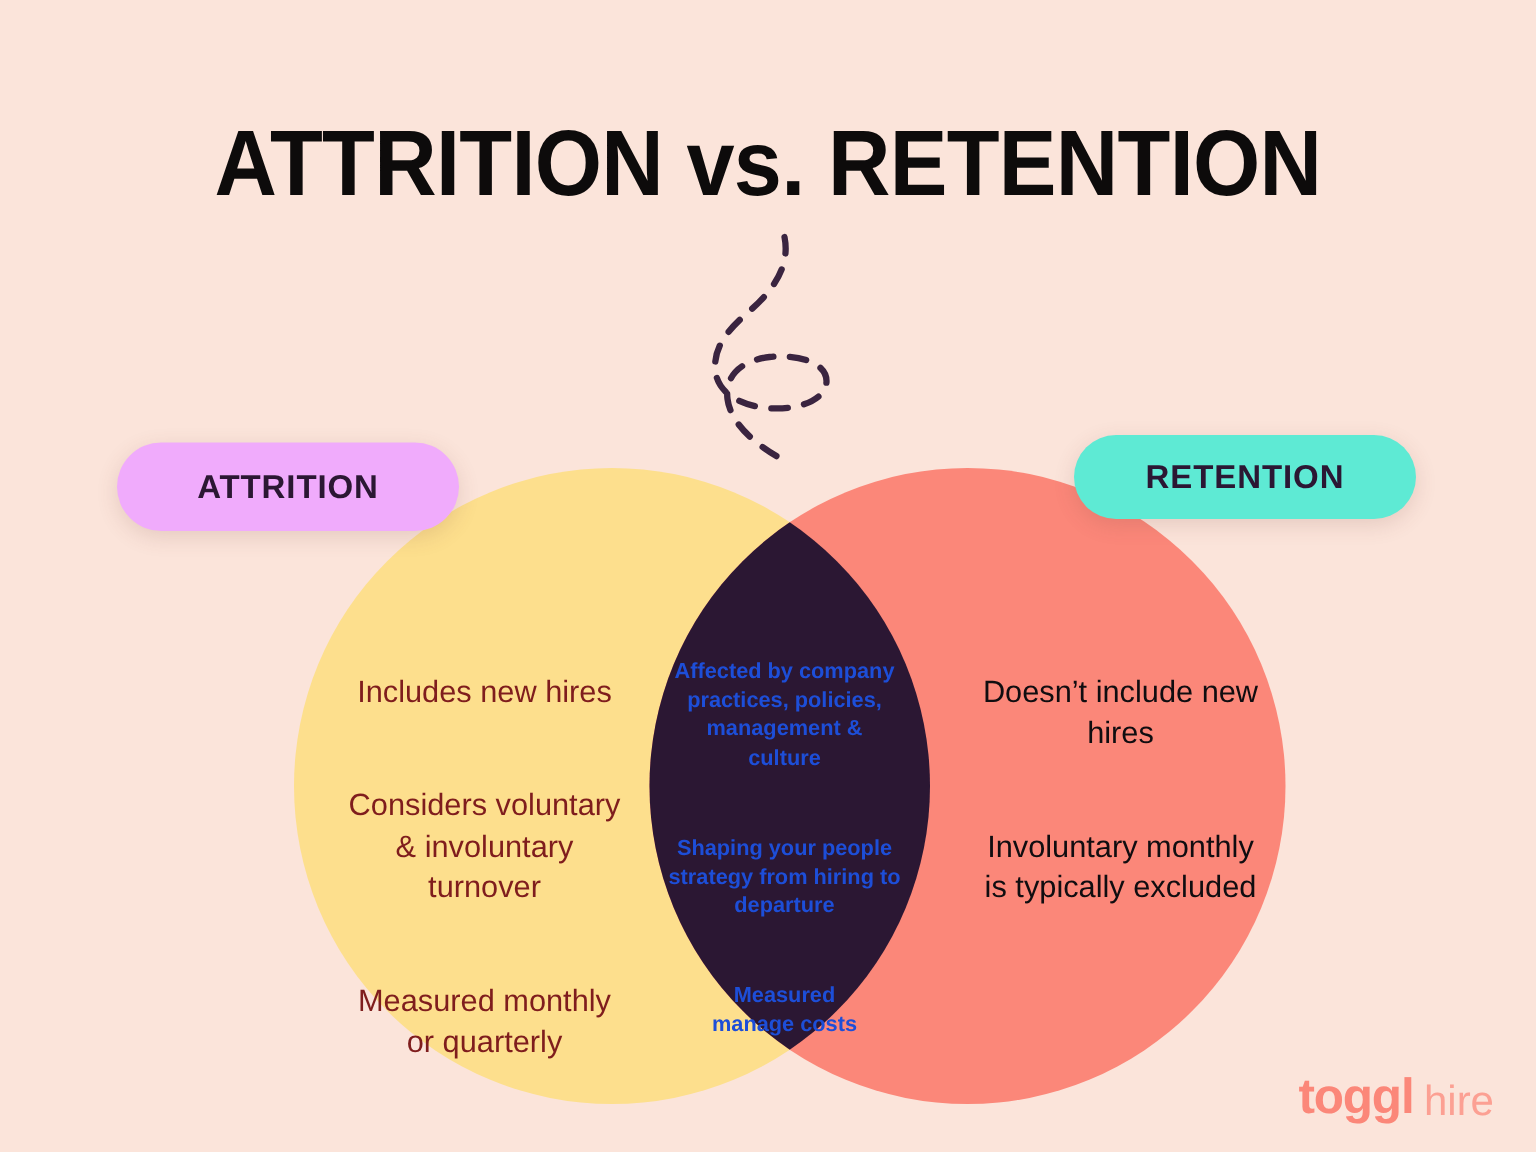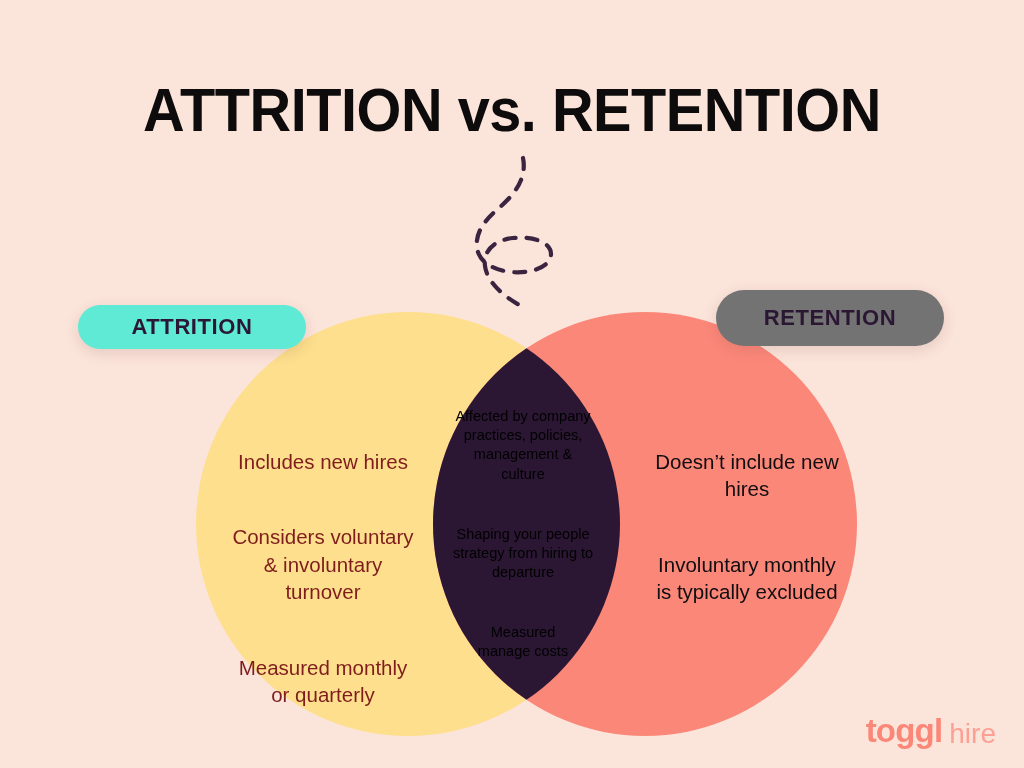--- a/index.html
+++ b/index.html
@@ -66,25 +66,26 @@
   #left-text {
     left: 212px;
     top: 420px;
     width: 222px;
     font-size: 20.5px;
     line-height: 1.35;
     color: #7f1d1d;
   }
   #center-text {
     left: 442px;
-    top: 388px;
+    top: 420px;
     width: 162px;
     font-size: 14.5px;
     line-height: 1.32;
-    color: #000000;
+    color: #1d4ed8;
+    font-weight: bold;
   }
   #right-text {
     left: 638px;
     top: 420px;
     width: 218px;
     font-size: 20.5px;
     line-height: 1.35;
     color: #100D10;
   }
   .venn-text .para { margin: 0 0 20px 0; }
@@ -99,31 +100,31 @@
     justify-content: center;
     border-radius: 999px;
     font-size: 22px;
     font-weight: bold;
     letter-spacing: 0.6px;
     color: #2B1733;
     box-shadow: 0 4px 14px rgba(120, 70, 60, 0.16);
   }
   #pill-attrition {
     left: 78px;
-    top: 305px;
+    top: 295px;
     width: 228px;
-    height: 44px;
-    background: #5eead4;
+    height: 59px;
+    background: #f0abfc;
   }
   #pill-retention {
     left: 716px;
     top: 290px;
     width: 228px;
     height: 56px;
-    background: #737373;
+    background: #5eead4;
   }
 
   
   #logo {
     position: absolute;
     right: 28px;
     bottom: 18px;
     display: flex;
     align-items: flex-end;
     gap: 7px;

